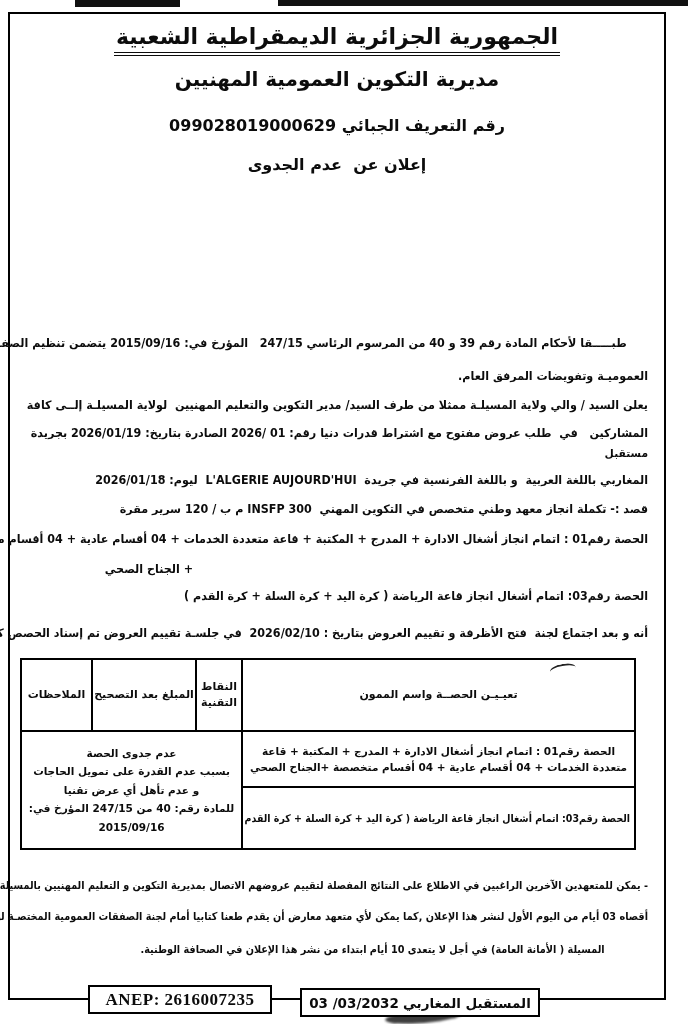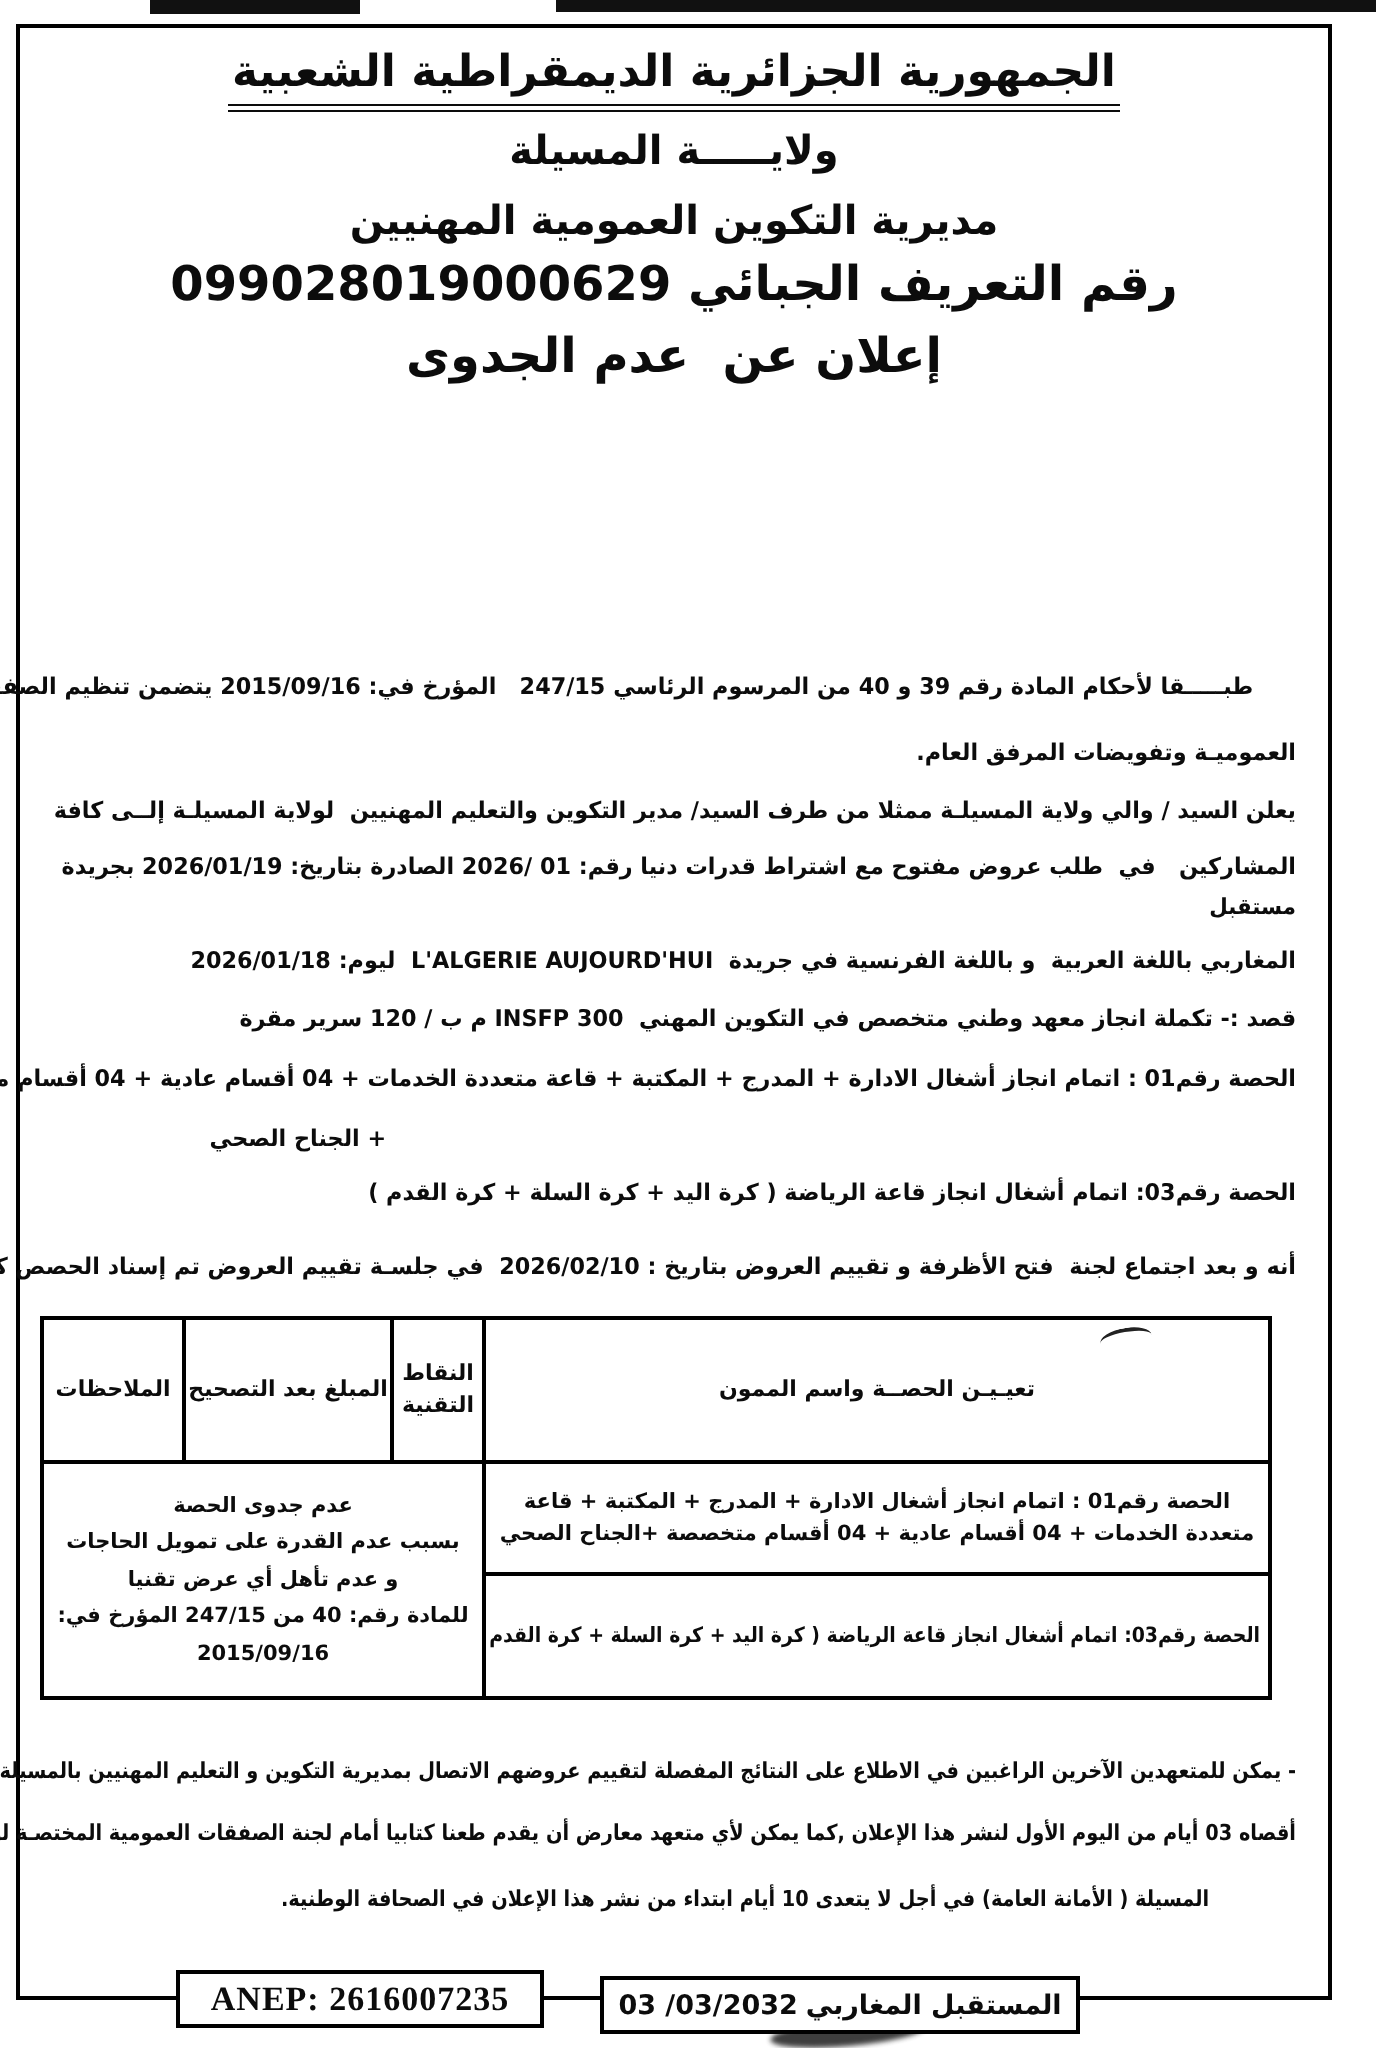--- a/index.html
+++ b/index.html
@@ -17,22 +17,22 @@
   
   .frame{position:absolute;left:8px;top:12px;width:658px;height:988px;
     box-sizing:border-box;border:2px solid #000;direction:rtl;}
   
   .hdr{text-align:center;direction:rtl;}
   .h-line{white-space:pre;}
   .h1{margin-top:10px;font-size:22px;}
   .h1 span{display:inline-block;border-bottom:4px double #0c0c0c;padding:0 2px 3px 2px;}
   .h2{margin-top:7px;font-size:20px;}
   .h3{margin-top:11px;font-size:20px;}
-  .h4{margin-top:6px;font-size:24px;}
-  .h5{margin-top:8px;font-size:24px;}
+  .h4{margin-top:25px;font-size:16px;}
+  .h5{margin-top:20px;font-size:16px;}
   .h6{margin-top:10px;font-size:20px;}
   
   .bwrap{position:absolute;top:316px;left:0;right:0;}
   .bline{position:absolute;right:16px;left:10px;height:26px;line-height:26px;
     font-size:11.5px;text-align:right;white-space:pre;direction:rtl;
     transform:scaleX(0.97);transform-origin:right center;}
   .bline.small{font-size:11px;}
   
   .ttable{position:absolute;top:644px;left:10px;border-collapse:collapse;
     table-layout:fixed;width:614px;direction:rtl;}
@@ -65,21 +65,20 @@
 
 <div class="streak" style="left:75px;top:0;width:105px;height:7px;"></div>
 <div class="streak" style="left:278px;top:0;width:410px;height:6px;"></div>
 <div class="squiggle" style="left:550px;top:664px;"></div>
 <div class="smudge" style="left:385px;top:1010px;width:78px;height:13px;"></div>
 
 <div class="frame">
 
   <div class="hdr">
     <div class="h-line h1"><span>الجمهورية الجزائرية الديمقراطية الشعبية</span></div>
-    <div class="h-line h2">ولايـــــة المسيلة</div>
     <div class="h-line h3">مديرية التكوين العمومية المهنيين</div>
     <div class="h-line h4">رقم التعريف الجبائي 099028019000629</div>
     <div class="h-line h5">إعلان عن  عدم الجدوى</div>
   </div>
 
   <div class="bwrap">
     <div class="bline" style="top:0;text-indent:22px;">طبـــــقا لأحكام المادة رقم 39 و 40 من المرسوم الرئاسي 247/15   المؤرخ في: 2015/09/16 يتضمن تنظيم الصفقات</div>
     <div class="bline" style="top:33px;">العموميـة وتفويضات المرفق العام.</div>
     <div class="bline" style="top:62px;">يعلن السيد / والي ولاية المسيلـة ممثلا من طرف السيد/ مدير التكوين والتعليم المهنيين  لولاية المسيلـة إلــى كافة</div>
     <div class="bline" style="top:90px;">المشاركين   في  طلب عروض مفتوح مع اشتراط قدرات دنيا رقم: 01 /2026 الصادرة بتاريخ: 2026/01/19 بجريدة</div>

